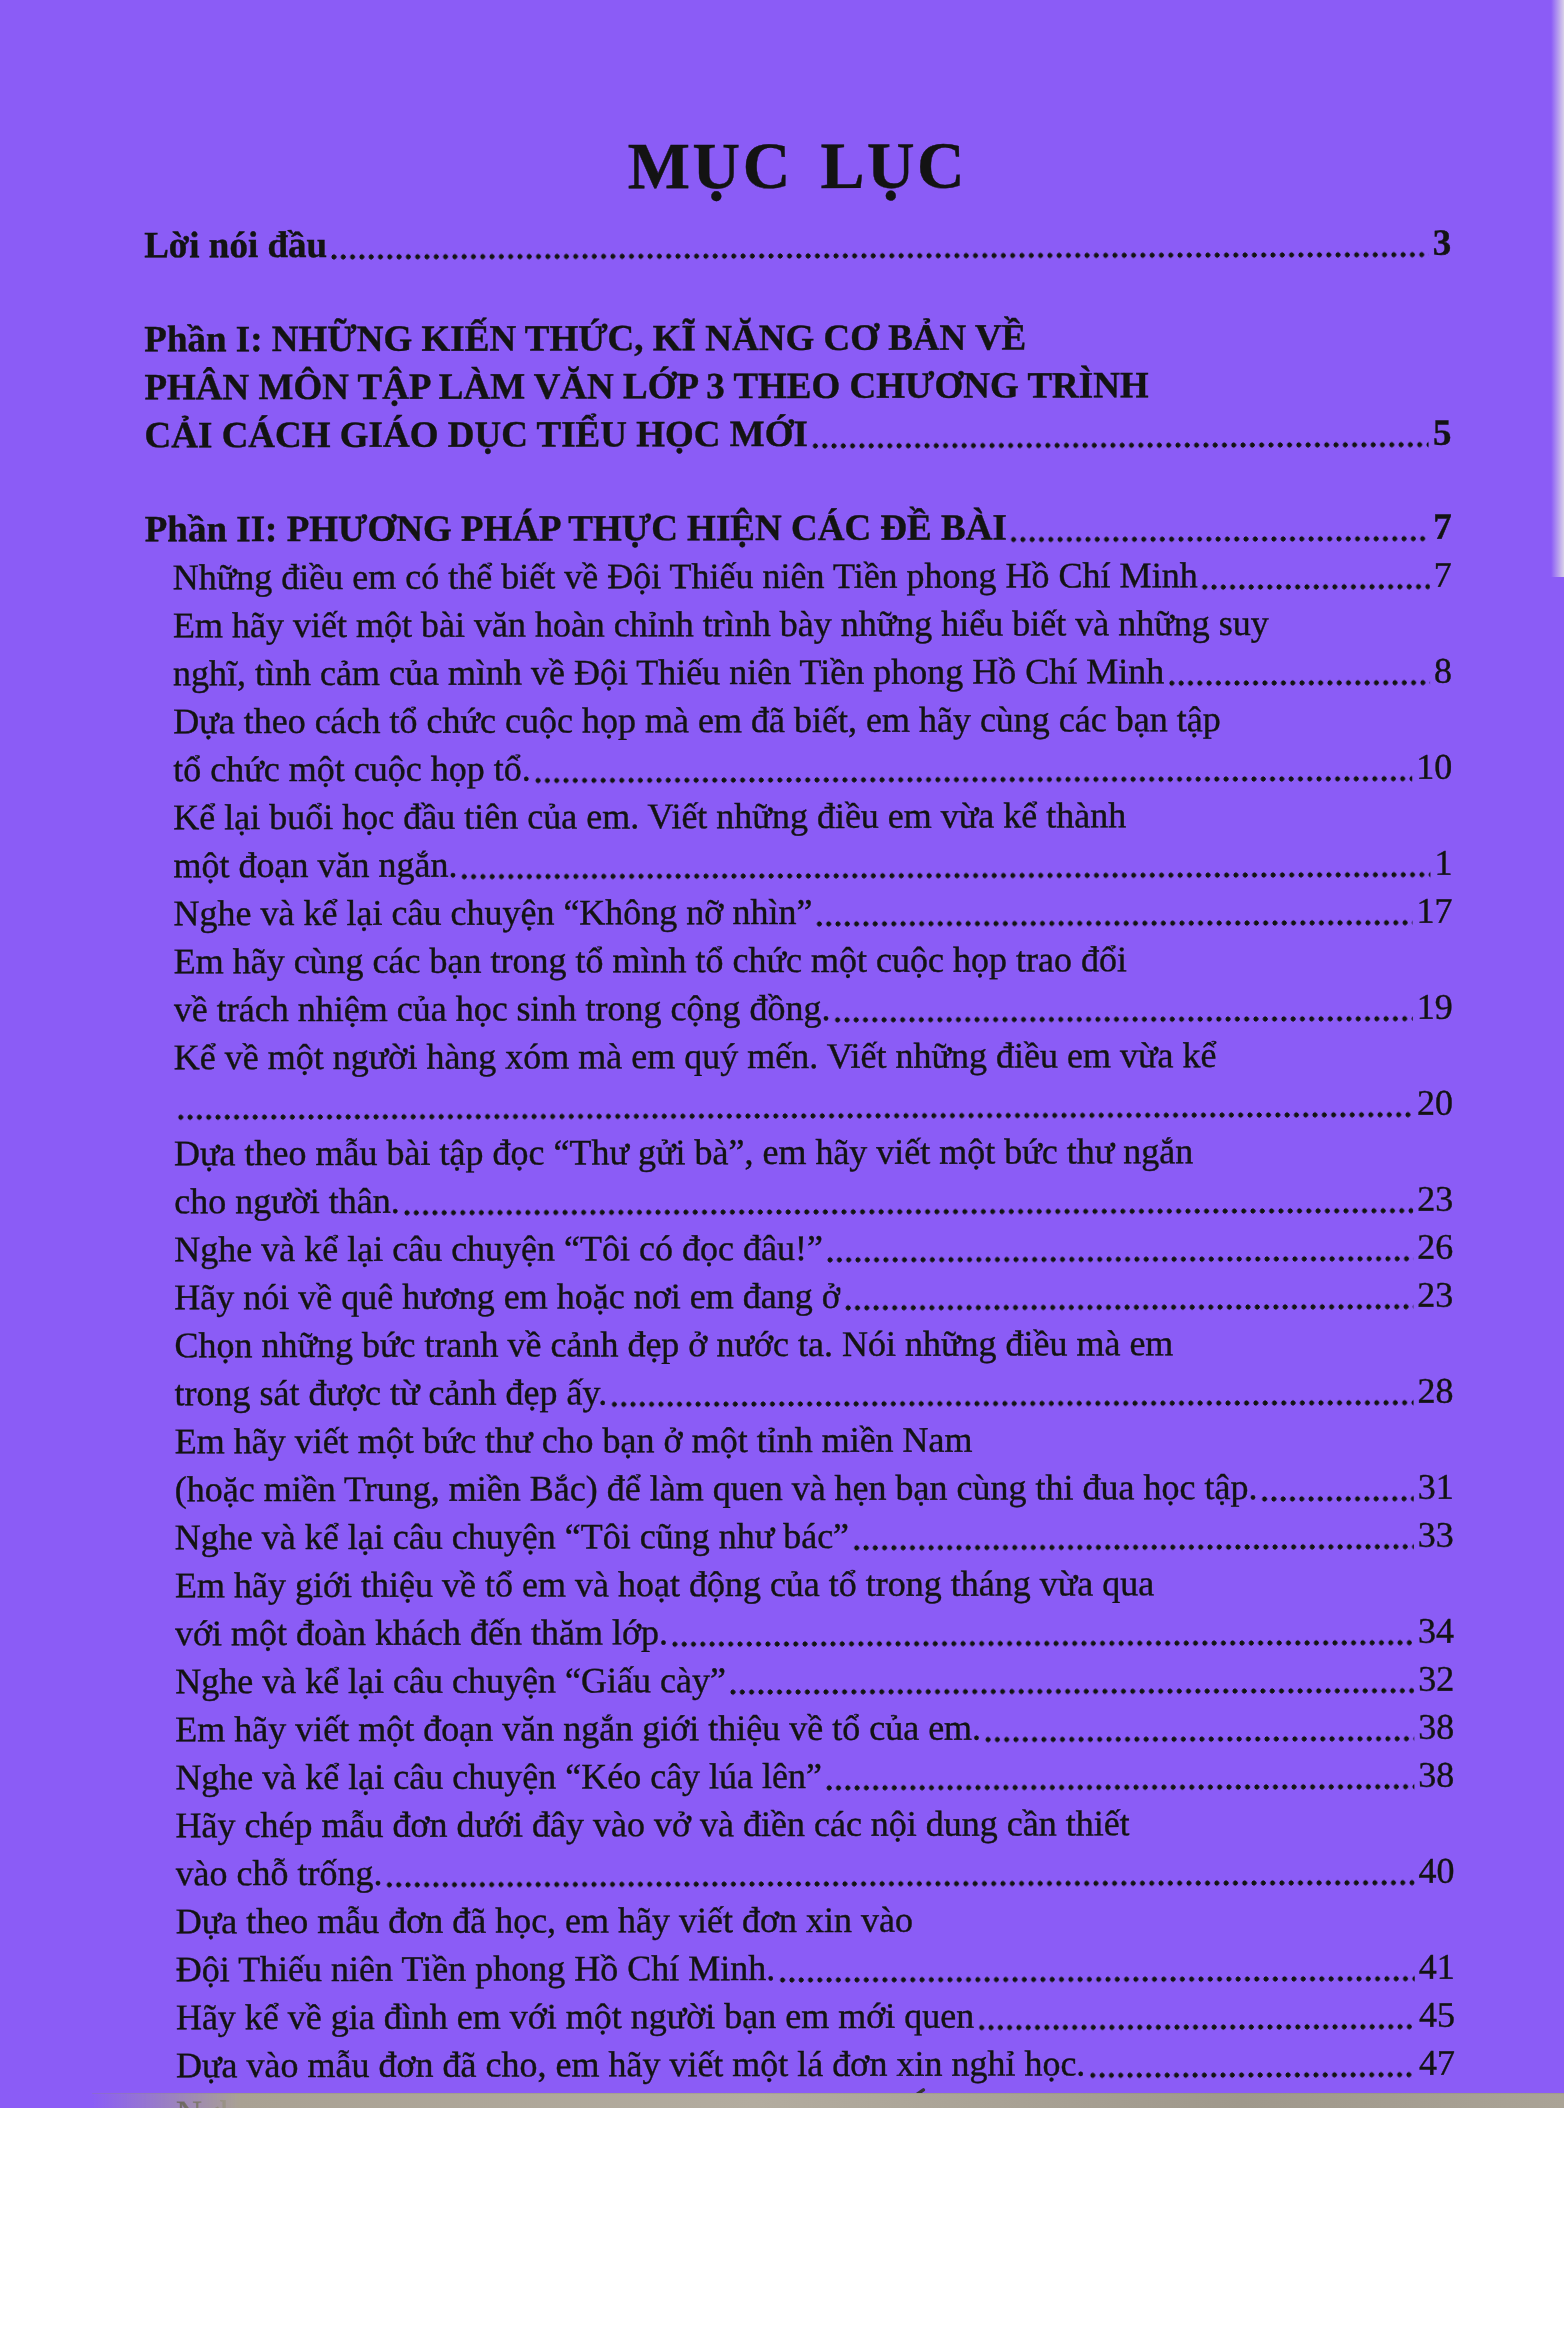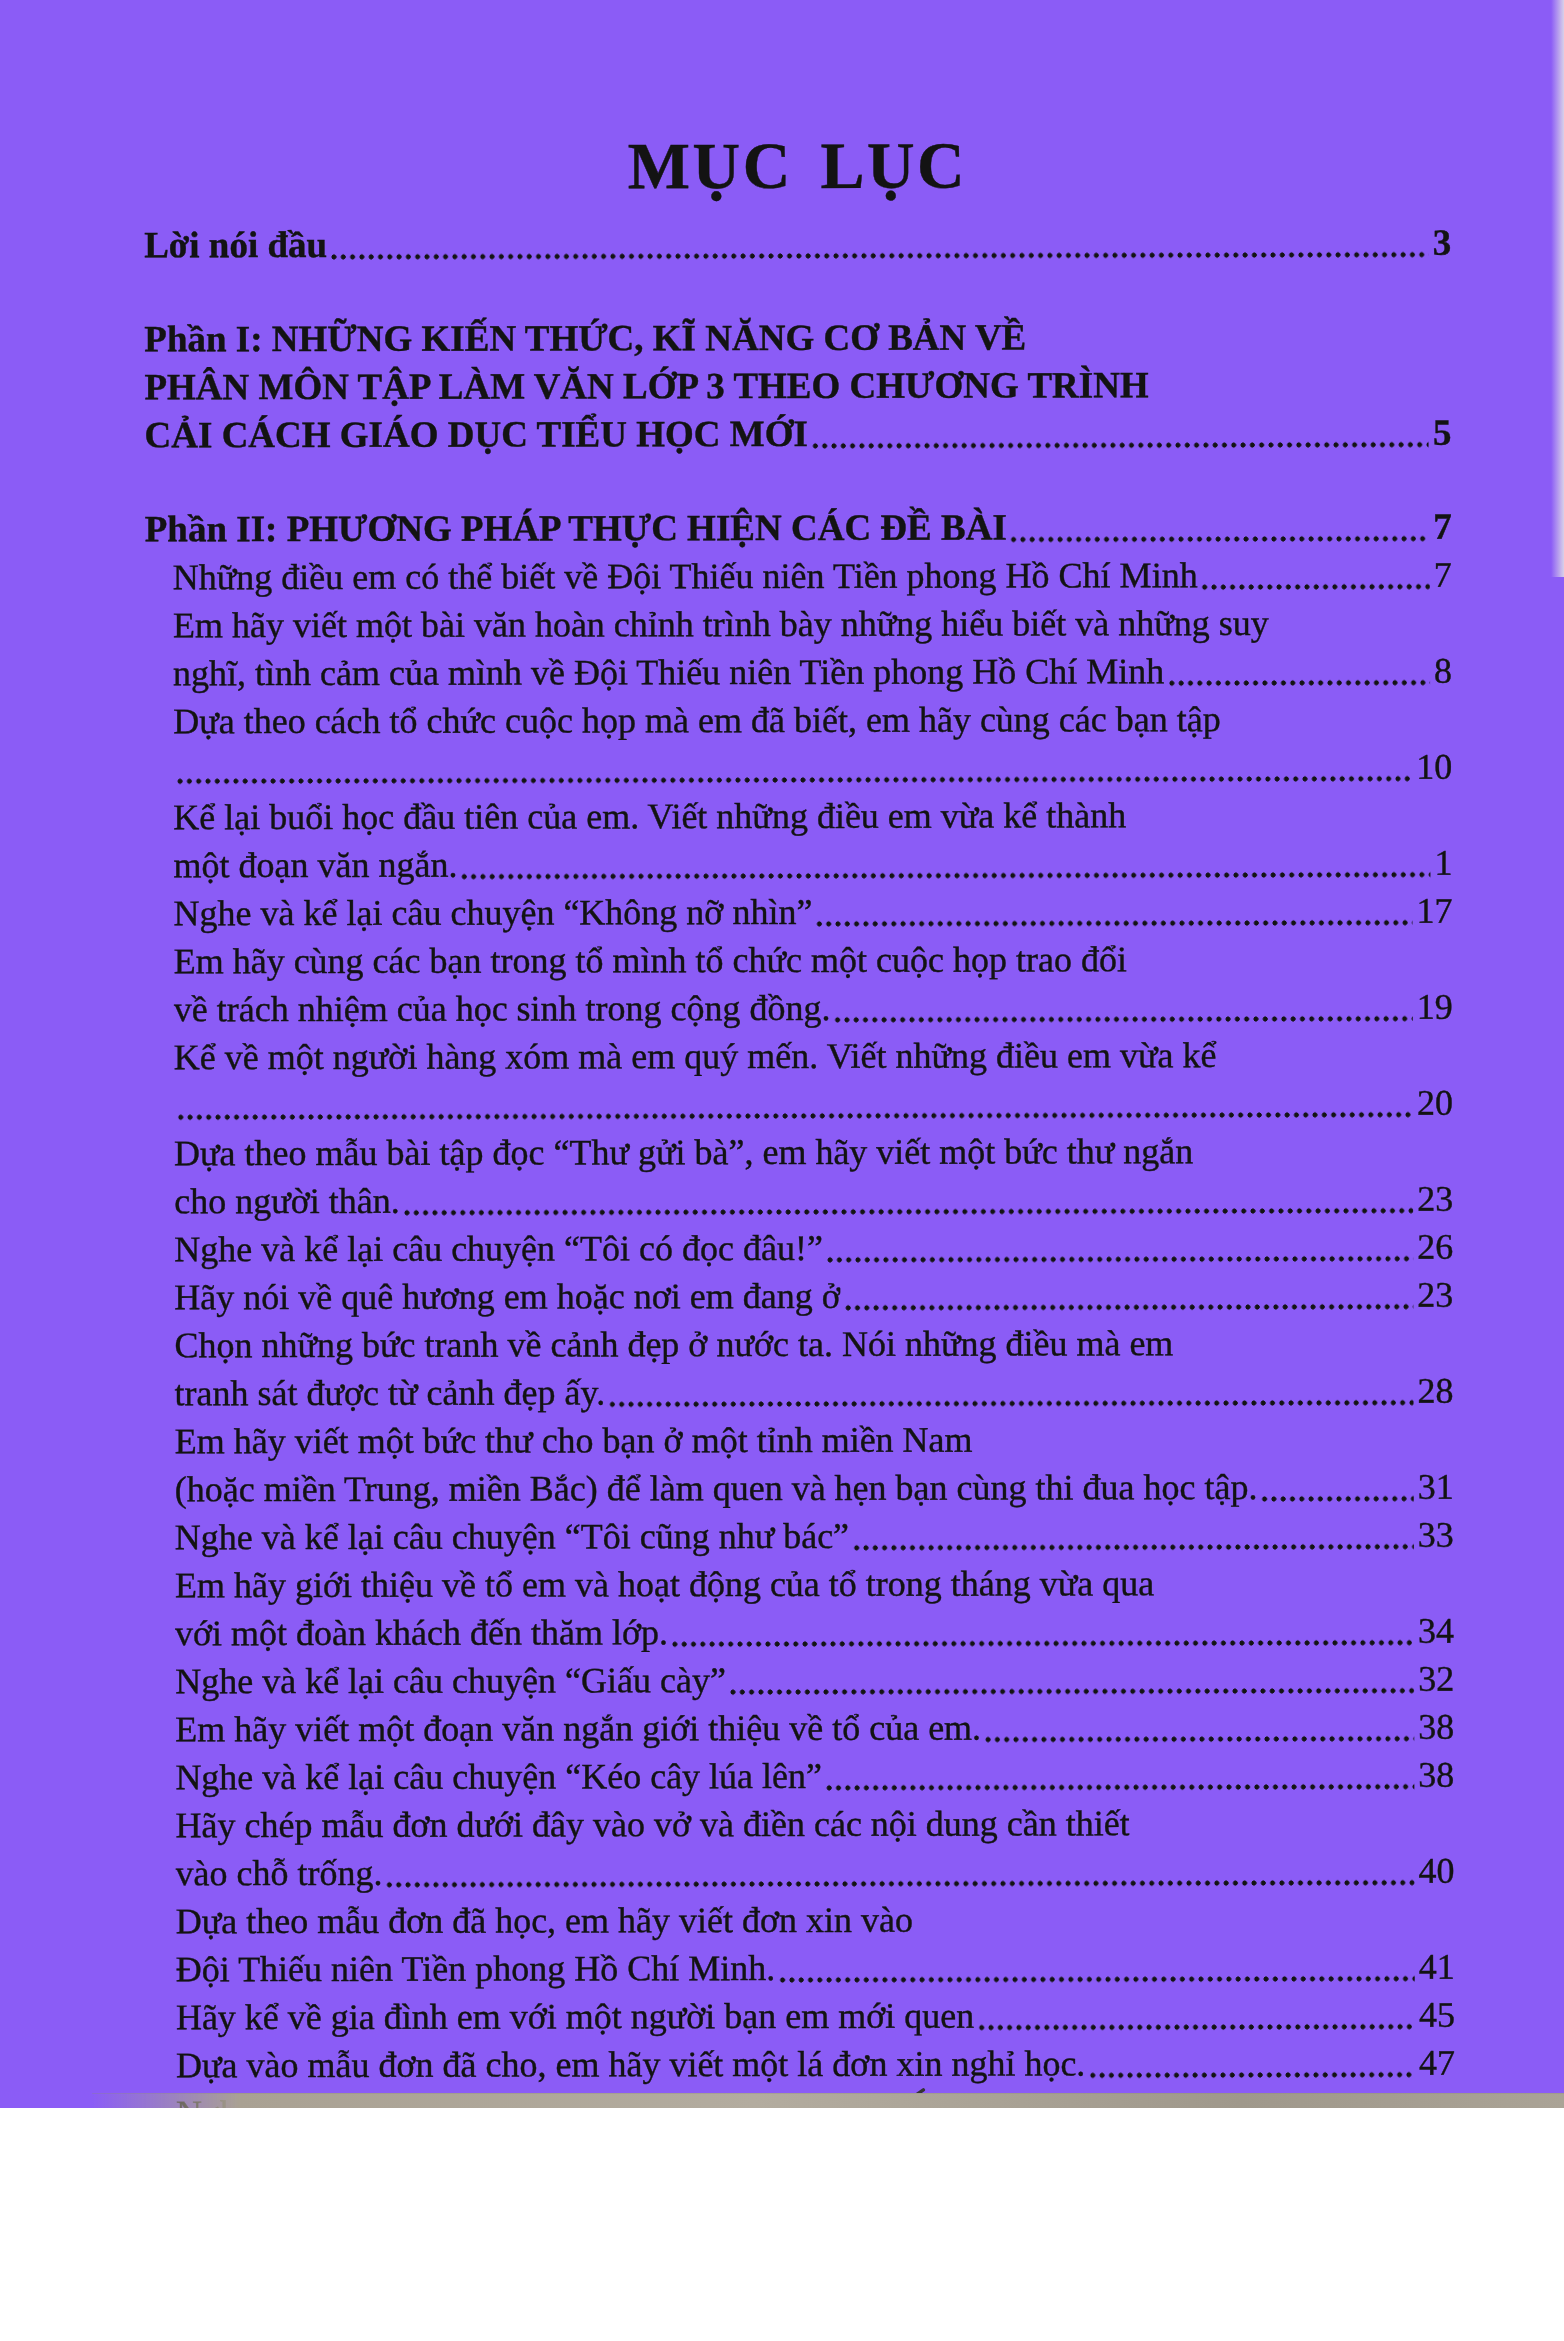--- a/index.html
+++ b/index.html
@@ -143,20 +143,21 @@
             <span class="t">nghĩ, tình cảm của mình về Đội Thiếu niên Tiền phong Hồ Chí Minh</span>
             <span class="leader"></span>
             <span class="pg">8</span>
           </div>
         </div>
         <div class="entry indented">
           <div class="line">
             <span class="t">Dựa theo cách tổ chức cuộc họp mà em đã biết, em hãy cùng các bạn tập</span>
           </div>
           <div class="line">
+            <span class="t">tổ chức một cuộc họp tổ.</span>
             <span class="leader"></span>
             <span class="pg">10</span>
           </div>
         </div>
         <div class="entry indented">
           <div class="line">
             <span class="t">Kể lại buổi học đầu tiên của em. Viết những điều em vừa kể thành</span>
           </div>
           <div class="line">
             <span class="t">một đoạn văn ngắn.</span>
@@ -212,21 +213,21 @@
             <span class="t">Hãy nói về quê hương em hoặc nơi em đang ở</span>
             <span class="leader"></span>
             <span class="pg">23</span>
           </div>
         </div>
         <div class="entry indented">
           <div class="line">
             <span class="t">Chọn những bức tranh về cảnh đẹp ở nước ta. Nói những điều mà em</span>
           </div>
           <div class="line">
-            <span class="t">tranh sát được từ cảnh đẹp ấy.</span>
+            <span class="t">trong sát được từ cảnh đẹp ấy.</span>
             <span class="leader"></span>
             <span class="pg">28</span>
           </div>
         </div>
         <div class="entry indented">
           <div class="line">
             <span class="t">Em hãy viết một bức thư cho bạn ở một tỉnh miền Nam</span>
           </div>
           <div class="line">
             <span class="t">(hoặc miền Trung, miền Bắc) để làm quen và hẹn bạn cùng thi đua học tập.</span>

